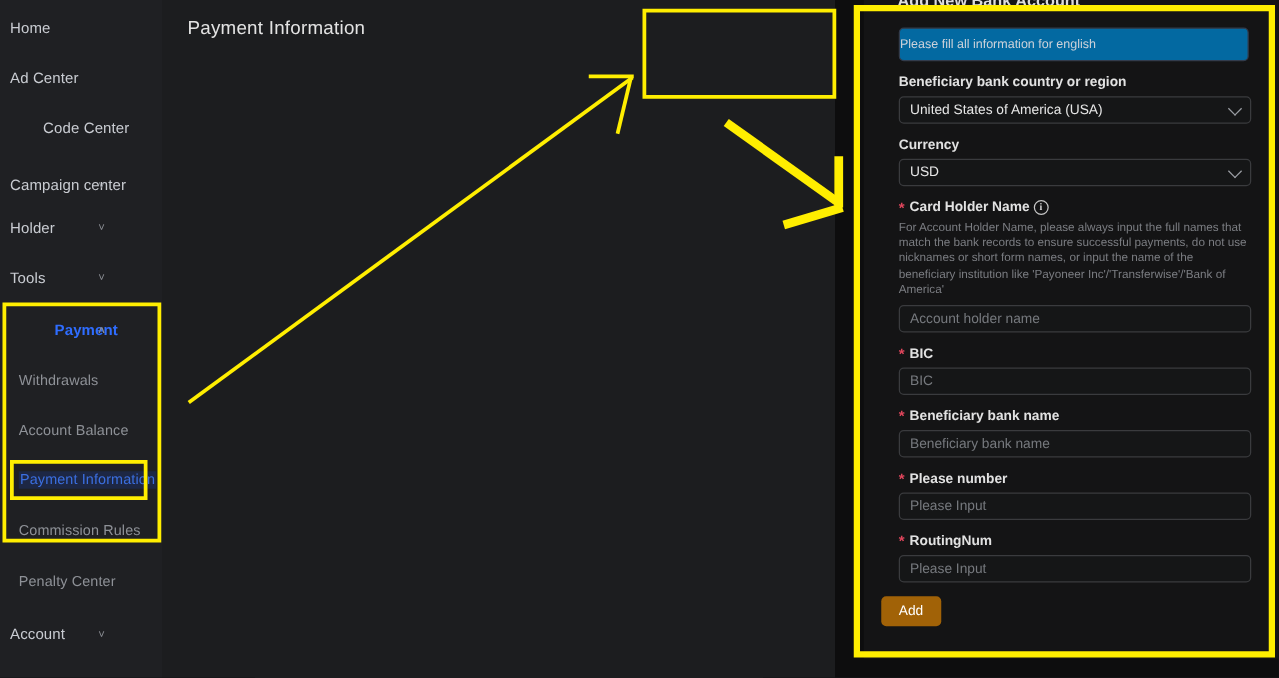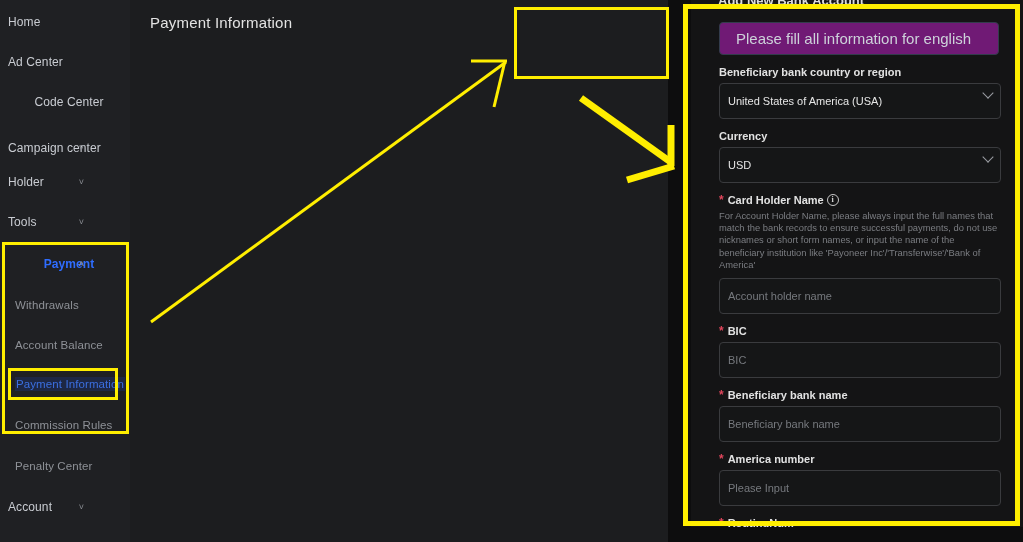--- a/index.html
+++ b/index.html
@@ -64,40 +64,40 @@
   }
   .drawer-title{
     position:absolute;left:27px;top:-7px;
     font-size:13px;font-weight:bold;color:#dcdcdc;
   }
   .drawer-body{
     position:absolute;left:0;top:22px;width:332px;
   }
   .notice{
     margin:0 24px 0 28px;
-    background:#701a75;border:1px solid #333c4c;border-radius:4px;
-    padding:7px 16px;font-size:15px;color:#cdd2da;
+    background:#0369a1;border:1px solid #333c4c;border-radius:4px;
+    padding:7px 0;font-size:10px;color:#cdd2da;
     box-sizing:border-box;
   }
   .field{margin:11px 24px 0 28px;}
   .field-label{
     font-size:11px;font-weight:bold;color:#e2e2e2;
     display:flex;align-items:center;gap:2px;margin-bottom:5px;
   }
   .req-star{color:#e0465c;font-size:12px;line-height:1;margin-right:2px;}
   .info-icon{
     display:inline-block;width:10px;height:10px;border:1px solid #c7c7c7;
     border-radius:50%;font-size:8px;line-height:9px;text-align:center;
     color:#d8d8d8;margin-left:1px;font-family:"Liberation Serif",serif;
   }
   .helper{
     font-size:9.4px;line-height:12.2px;color:#7b7d82;margin:-1px 0 7px 0;
   }
   .ctl{
-    position:relative;width:282px;height:36px;
+    position:relative;width:282px;height:22px;
     background:#151617;border:1px solid #3a3b3e;border-radius:4px;
     box-sizing:border-box;display:flex;align-items:center;padding:0 8px;
     font-size:11px;color:#e6e6e6;
   }
   .ctl.placeholder{color:#76797e;}
   .ctl .chev{
     position:absolute;right:8px;top:5px;
     width:7px;height:7px;border-right:1.3px solid #9a9da3;border-bottom:1.3px solid #9a9da3;
     transform:rotate(45deg);
   }
@@ -217,21 +217,21 @@
           <div class="field-label">
             <span class="req-star">*</span>
             <span>Beneficiary bank name</span>
           </div>
           <div class="ctl placeholder">
             <span>Beneficiary bank name</span>
           </div>
         </div><div class="field">
           <div class="field-label">
             <span class="req-star">*</span>
-            <span>America number</span>
+            <span>Please number</span>
           </div>
           <div class="ctl placeholder">
             <span>Please Input</span>
           </div>
         </div><div class="field">
           <div class="field-label">
             <span class="req-star">*</span>
             <span>RoutingNum</span>
           </div>
           <div class="ctl placeholder">

